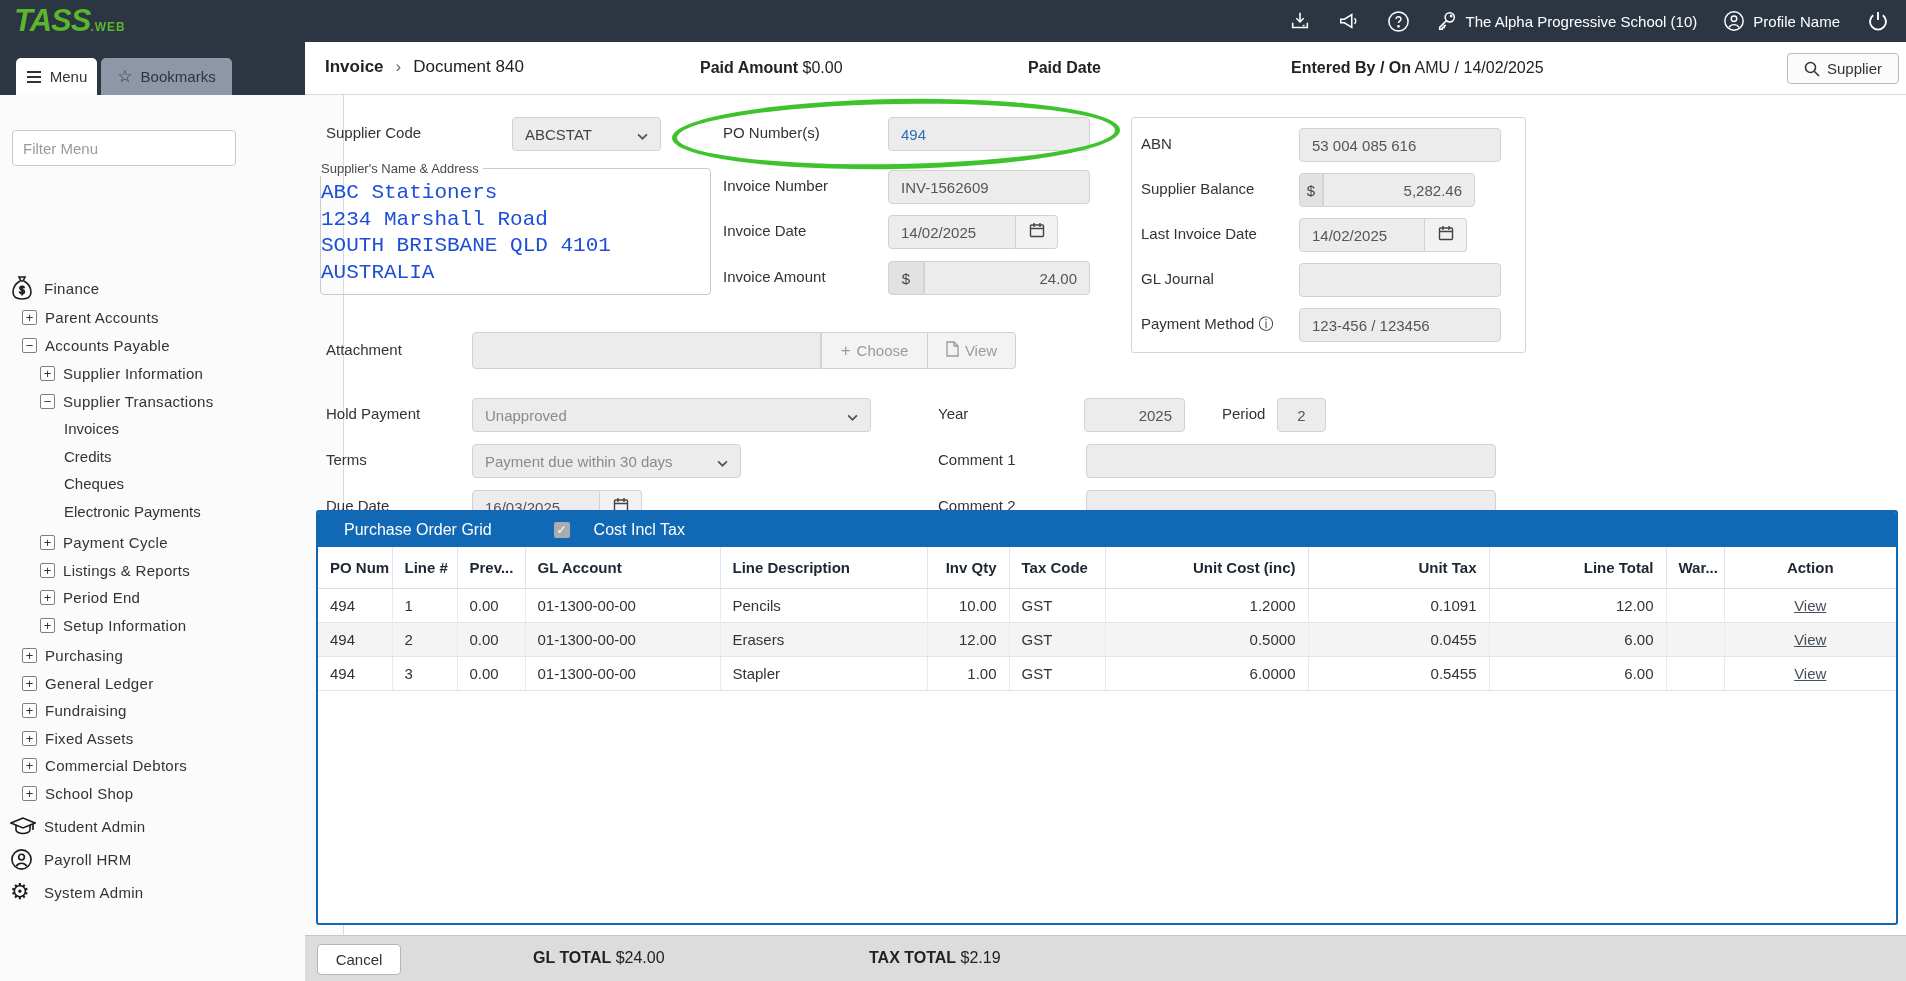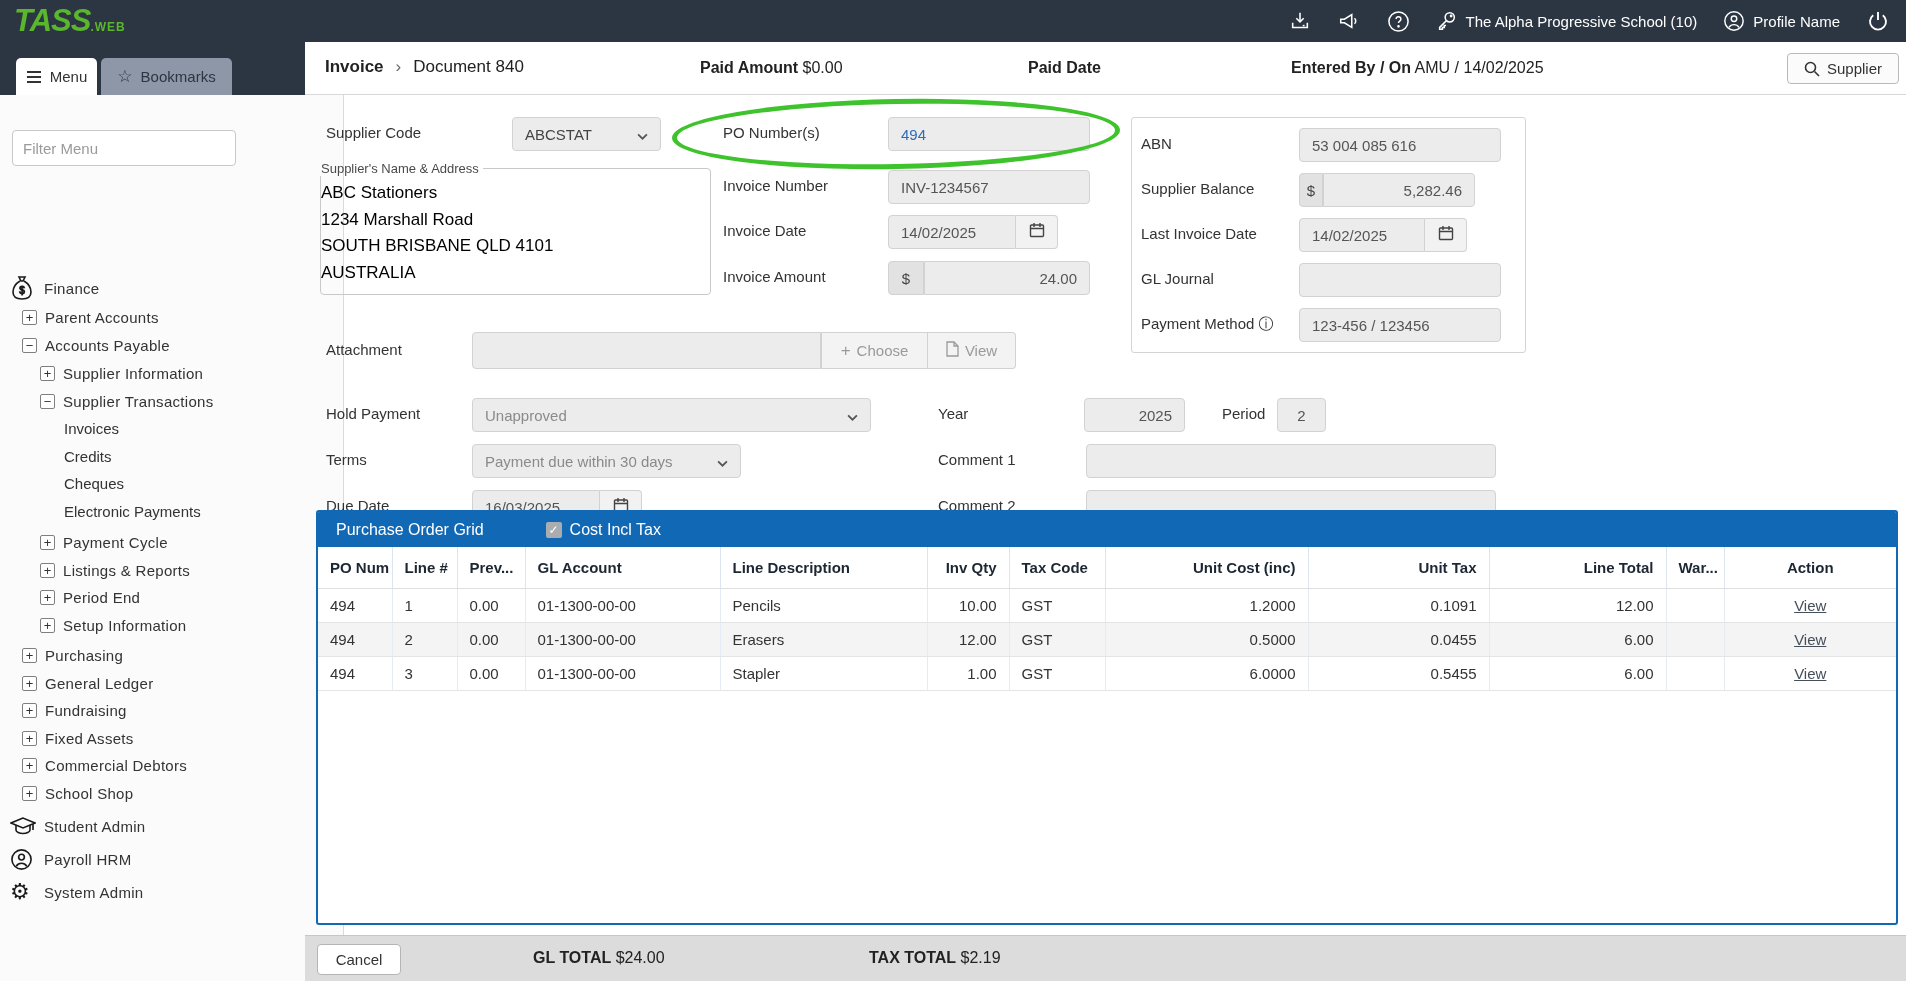--- a/index.html
+++ b/index.html
@@ -50,34 +50,34 @@
   .lbl { position:absolute; font-size:15px; color:#333; white-space:nowrap; }
   .ip { position:absolute; background:#ececec; border:1px solid #d2d2d2; border-radius:4px; height:34px; display:flex; align-items:center; padding:0 12px; font-size:15px; color:#555; }
   .ip.right { justify-content:flex-end; }
   .ip.empty { padding:0; }
   .sel { position:absolute; background:#ececec; border:1px solid #d2d2d2; border-radius:4px; height:34px; display:flex; align-items:center; justify-content:space-between; padding:0 12px; font-size:15px; color:#444; cursor:pointer; }
   .sel.dim { color:#8a8a8a; }
   .prefix { position:absolute; background:#e2e2e2; border:1px solid #d2d2d2; border-radius:4px 0 0 4px; height:34px; display:flex; align-items:center; justify-content:center; font-size:15px; color:#444; }
   .calbtn { position:absolute; background:#f2f2f2; border:1px solid #d2d2d2; border-left:none; border-radius:0 4px 4px 0; height:34px; display:flex; align-items:center; justify-content:center; cursor:pointer; }
   .addr { position:absolute; left:320px; top:161px; width:391px; height:134px; border:1px solid #c9c9c9; border-radius:4px; padding:4px 0; }
   .addr legend { font-size:13px; color:#4a4a4a; padding:0 4px; margin-left:-4px; }
-  .addr div { font-size:17px; color:#000000; line-height:26.5px; }
+  .addr div { font-size:21px; color:#1d4ed8; line-height:26.5px;font-family:Liberation Mono, monospace; }
   .rpanel { position:absolute; left:1131px; top:117px; width:395px; height:236px; border:1px solid #d4d4d4; border-radius:3px; background:#fff; }
   .ellipse { position:absolute; left:672px; top:99px; width:448px; height:70px; border:5px solid #3ec32d; border-radius:50%; transform:rotate(-1deg); pointer-events:none; z-index:4; }
   .attbtn { position:absolute; height:37px; background:#f3f3f3; border:1px solid #d2d2d2; display:flex; align-items:center; justify-content:center; gap:6px; font-size:15px; color:#9a9a9a; cursor:pointer; }
   .plus-glyph::before { content:"+"; font-size:17px; }
   .info-glyph::before { content:"ⓘ"; font-size:15px; color:#333; }
 
   
   .grid-panel { position:absolute; left:316px; top:510px; width:1582px; height:415px; border:2px solid #1168b5; border-radius:3px; background:#fff; overflow:hidden; }
   .grid-titlebar { height:35px; background:#1168b5; display:flex; align-items:center; }
-  .grid-title { margin-left:18px; color:#fff; font-size:16px; }
+  .grid-title { margin-left:26px; color:#fff; font-size:16px; }
   .cib-check { margin-left:62px; width:16px; height:16px; background:#a9adb2; border-radius:2px; display:flex; align-items:center; justify-content:center; cursor:pointer; }
   .cib-check::before { content:"✓"; color:#fff; font-size:12px; }
-  .cib-label { margin-left:8px; color:#fff; font-size:16px; }
+  .cib-label { margin-left:24px; color:#fff; font-size:16px; }
   table.po { width:100%; border-collapse:collapse; table-layout:fixed; }
   table.po th { height:41px; font-size:15px; font-weight:bold; color:#1d2733; text-align:left; padding:0 12px; border-right:1px solid #d9e5f0; border-bottom:1px solid #dfdfdf; white-space:nowrap; overflow:hidden; }
   table.po td { height:34px; font-size:15px; color:#333; padding:0 12px; border-right:1px solid #e3ecf4; border-bottom:1px solid #e4e4e4; white-space:nowrap; overflow:hidden; }
   table.po th:last-child, table.po td:last-child { border-right:none; }
   table.po .r { text-align:right; }
   table.po .c { text-align:center; }
   table.po tbody tr:nth-child(2) { background:#f4f4f4; }
   a.view-link { color:#454f59; text-decoration:underline; cursor:pointer; }
 
   
@@ -308,21 +308,21 @@
 
   <fieldset class="addr">
     <legend>Supplier's Name &amp; Address</legend>
     <div>ABC Stationers</div>
     <div>1234 Marshall Road</div>
     <div>SOUTH BRISBANE QLD 4101</div>
     <div>AUSTRALIA</div>
   </fieldset>
 
   <span class="lbl" style="left:723px;top:177px">Invoice Number</span>
-  <div class="ip" style="left:888px;top:170px;width:202px">INV-1234567</div>
+  <div class="ip" style="left:888px;top:170px;width:202px">INV-1562609</div>
 
   <span class="lbl" style="left:723px;top:222px">Invoice Date</span>
   <div class="ip" style="left:888px;top:215px;width:128px;border-radius:4px 0 0 4px">14/02/2025</div>
   <div class="calbtn" style="left:1016px;top:215px;width:42px">
     <span><svg width="16" height="16" viewBox="0 0 16 16" fill="none" stroke="#444" stroke-width="1.4">
           <rect x="1.5" y="3" width="13" height="11.5" rx="1"></rect>
           <path d="M5 1v4M11 1v4M1.5 6.5h13"></path>
         </svg></span>
   </div>
 

